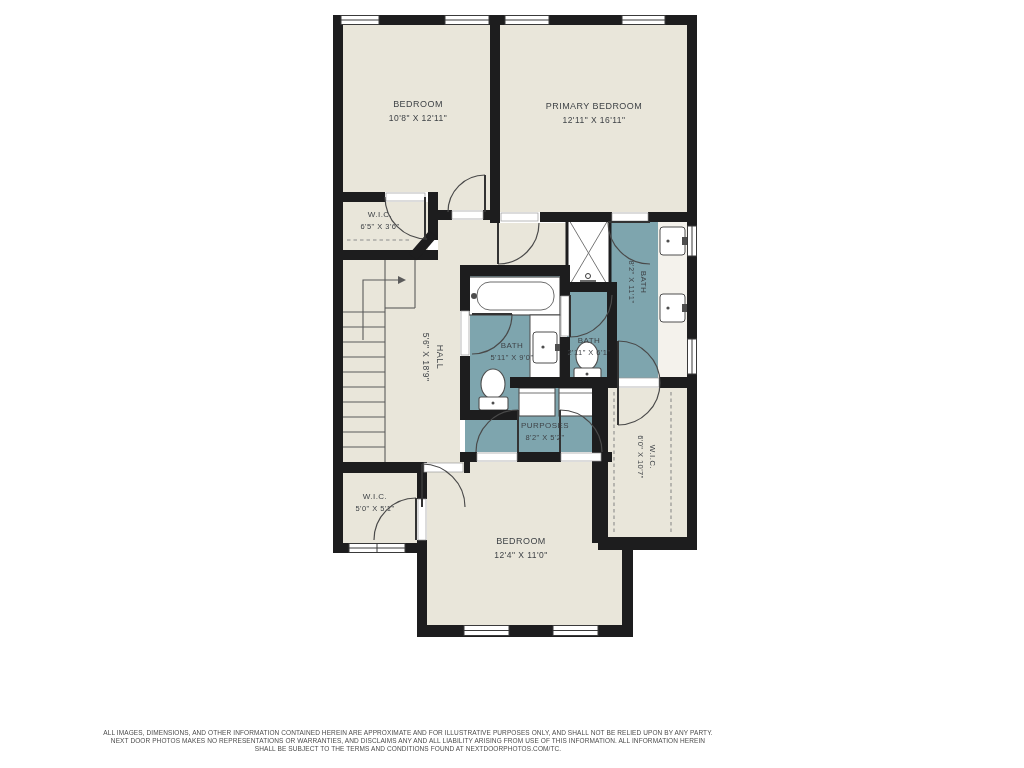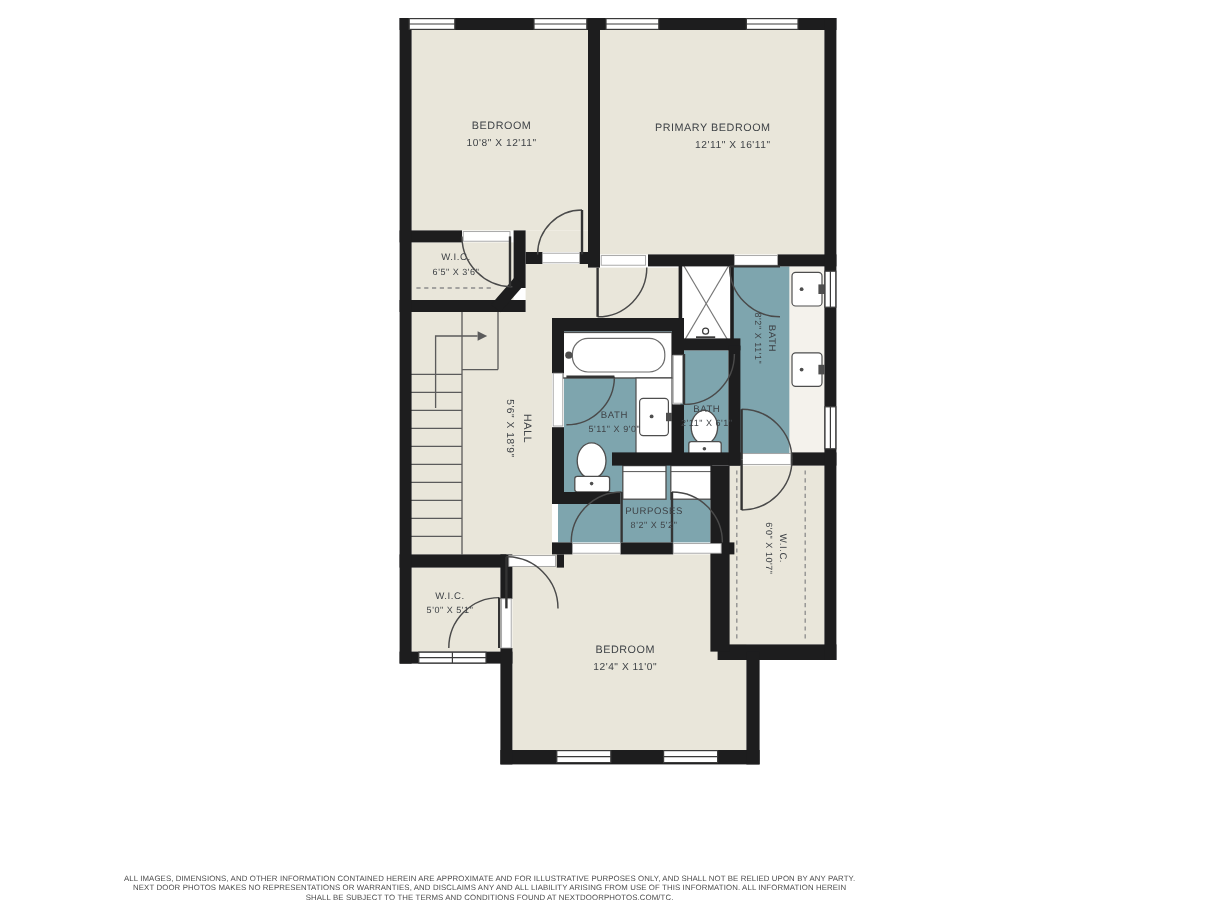--- a/index.html
+++ b/index.html
@@ -259,21 +259,21 @@
           <path d="M374,540 A42,42 0 0 1 416,498"></path>
           <line x1="416" y1="498" x2="416" y2="540" stroke="#333" stroke-width="2"></line>
         </g>
   </g>
 </svg>
 
 <div class="lbl" style="left:418px;top:112px;">
   <span class="nm">BEDROOM</span>
   <span class="dm">10'8" X 12'11"</span>
 </div>
-<div class="lbl" style="left:594px;top:114px;text-align:right;">
+<div class="lbl" style="left:594px;top:114px;">
   <span class="nm">PRIMARY BEDROOM</span>
   <span class="dm">12'11" X 16'11"</span>
 </div>
 <div class="lbl sm" style="left:380px;top:221px;">
   <span class="nm">W.I.C.</span>
   <span class="dm">6'5" X 3'6"</span>
 </div>
 <div class="lbl rot" style="left:432px;top:357px;">
   <span class="nm">HALL</span>
   <span class="dm">5'6" X 18'9"</span>

